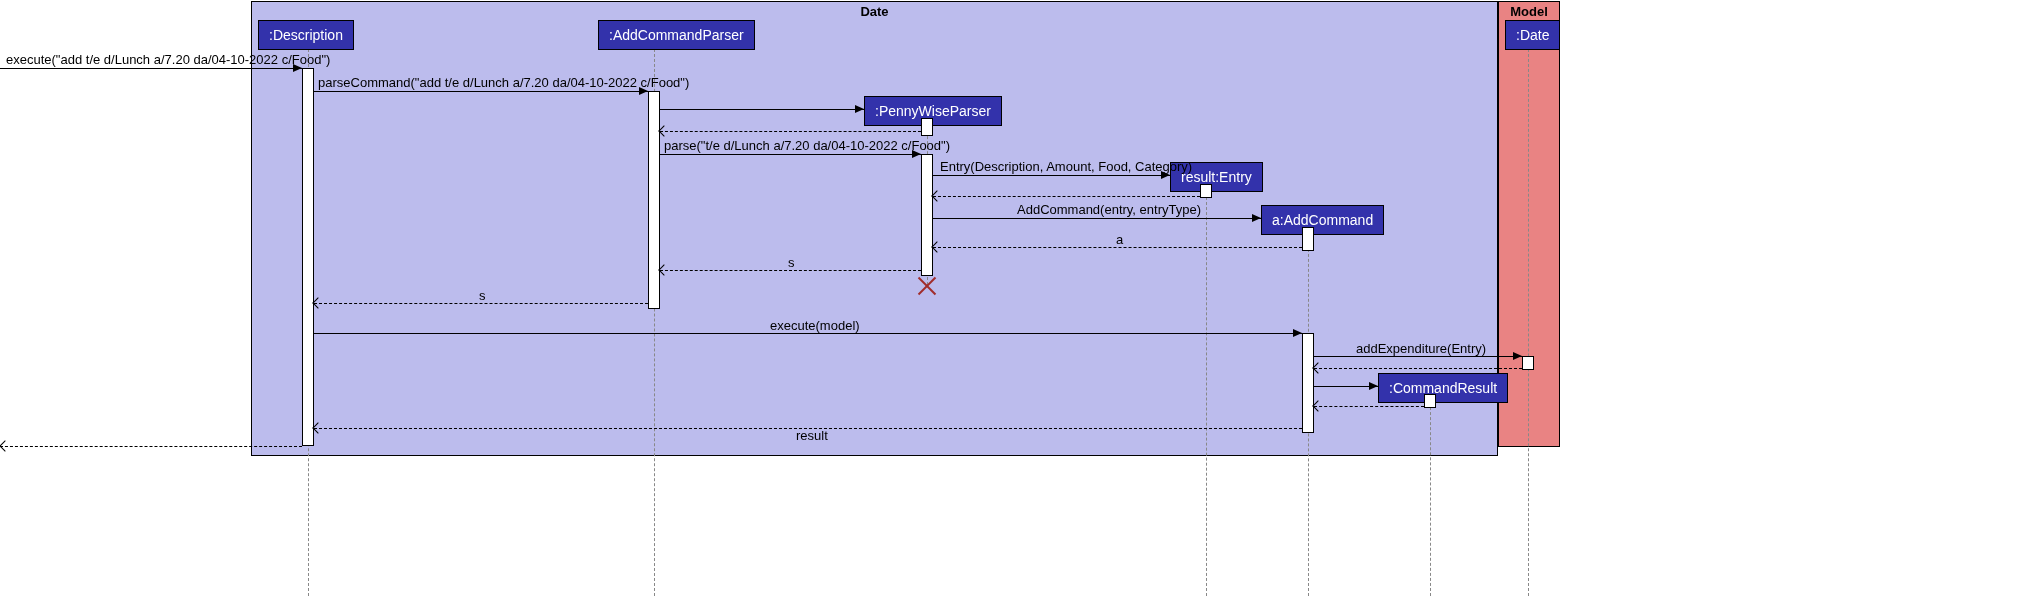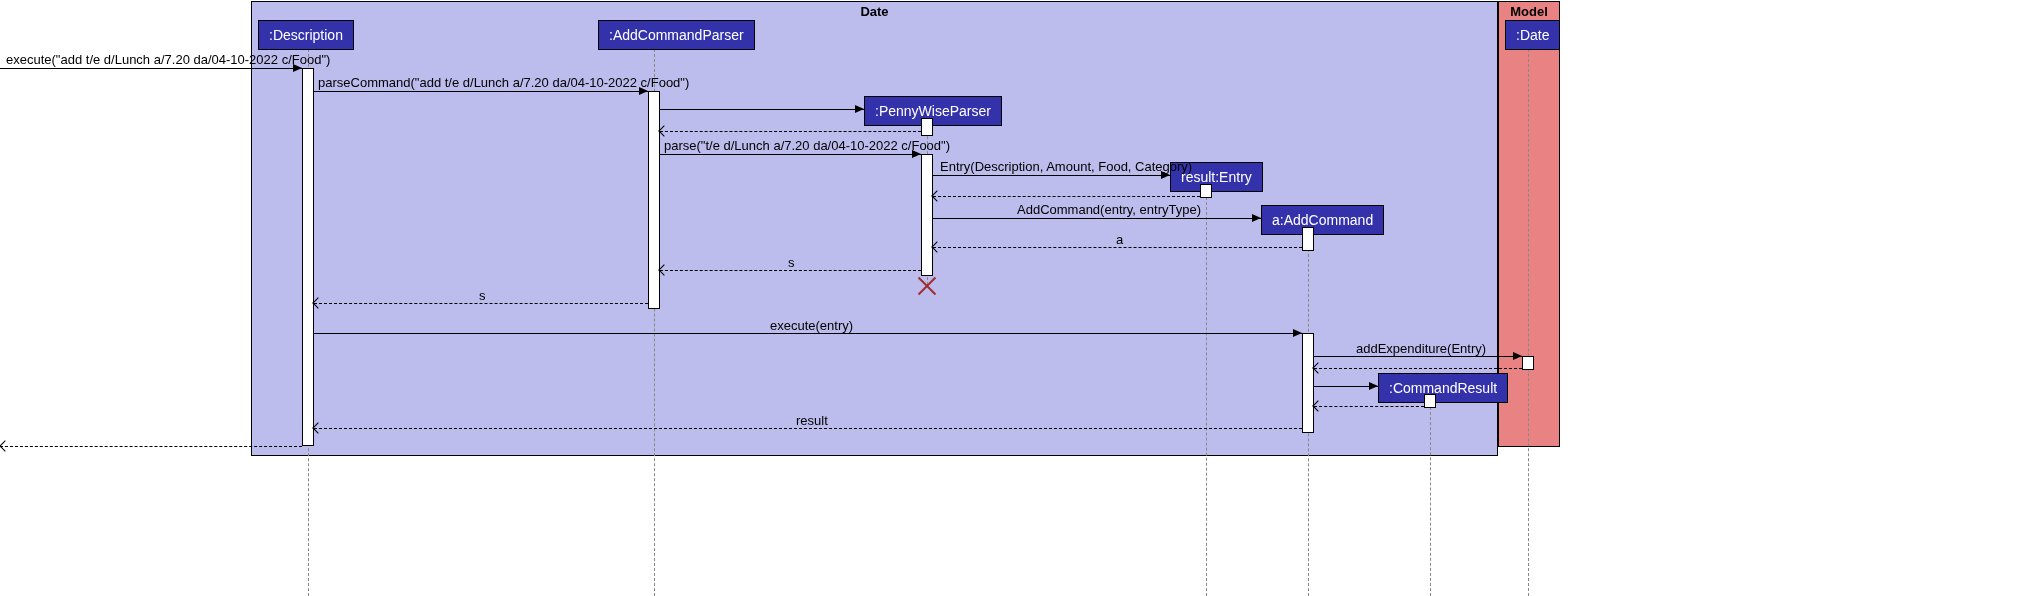--- a/index.html
+++ b/index.html
@@ -100,33 +100,33 @@
 <div class="msg-text" style="left:788px;top:255px">s</div>
 
 <div class="destroy" style="left:917px;top:276px"></div>
 
 <div class="msg-line dashed" style="left:314px;top:303px;width:334px"></div>
 <div class="arrow-lo" style="left:314px;top:299px"></div>
 <div class="msg-text" style="left:479px;top:288px">s</div>
 
 <div class="msg-line" style="left:314px;top:333px;width:988px"></div>
 <div class="arrow-r" style="left:1293px;top:329px"></div>
-<div class="msg-text" style="left:770px;top:318px">execute(entry)</div>
+<div class="msg-text" style="left:770px;top:318px">execute(model)</div>
 
 <div class="msg-line" style="left:1314px;top:356px;width:208px"></div>
 <div class="arrow-r" style="left:1513px;top:352px"></div>
 <div class="msg-text" style="left:1356px;top:341px">addExpenditure(Entry)</div>
 
 <div class="msg-line dashed" style="left:1314px;top:368px;width:208px"></div>
 <div class="arrow-lo" style="left:1314px;top:364px"></div>
 
 <div class="msg-line" style="left:1314px;top:386px;width:64px"></div>
 <div class="arrow-r" style="left:1369px;top:382px"></div>
 
 <div class="msg-line dashed" style="left:1314px;top:406px;width:110px"></div>
 <div class="arrow-lo" style="left:1314px;top:402px"></div>
 
 <div class="msg-line dashed" style="left:314px;top:428px;width:988px"></div>
 <div class="arrow-lo" style="left:314px;top:424px"></div>
-<div class="msg-text" style="left:796px;top:413px">result</div>
+<div class="msg-text" style="left:796px;top:428px">result</div>
 
 <div class="msg-line dashed" style="left:0;top:446px;width:302px"></div>
 <div class="arrow-lo" style="left:1px;top:442px"></div>
 
 </body></html>

